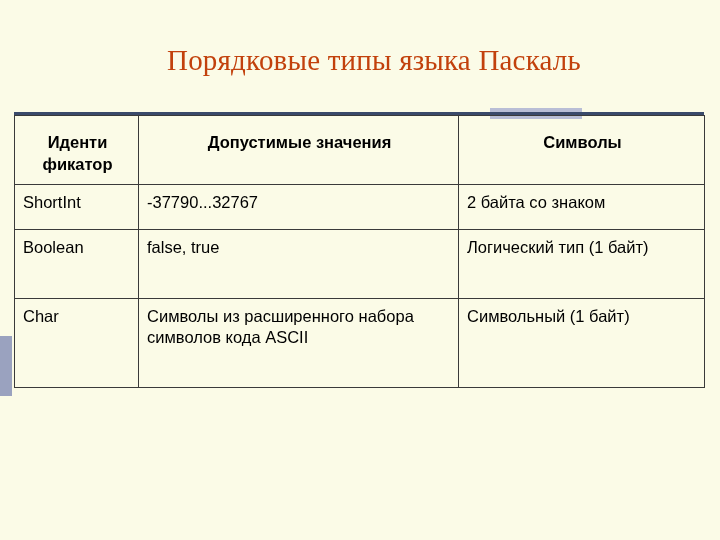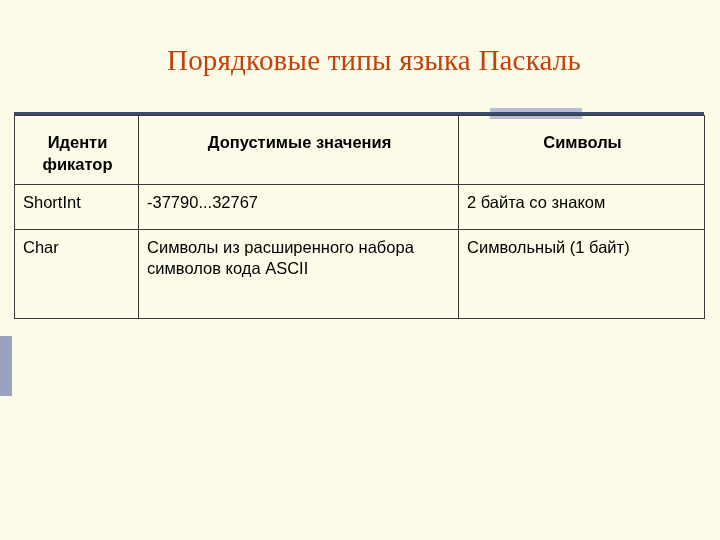--- a/index.html
+++ b/index.html
@@ -125,20 +125,25 @@
         <th>Допустимые значения</th>
         <th>Символы</th>
       </tr>
     </thead>
     <tbody>
       <tr class="r-int">
         <td class="cell">ShortInt</td>
         <td class="cell">-37790...32767</td>
         <td class="cell">2 байта со знаком</td>
       </tr>
+      <tr class="r-bool">
+        <td class="cell">Boolean</td>
+        <td class="cell">false, true</td>
+        <td class="cell">Логический тип (1 байт)</td>
+      </tr>
       <tr class="r-char">
         <td class="cell">Char</td>
         <td class="cell">Символы из расширенного набора символов кода ASCII</td>
         <td class="cell">Символьный (1 байт)</td>
       </tr>
     </tbody>
   </table>
 
 </div>
 

